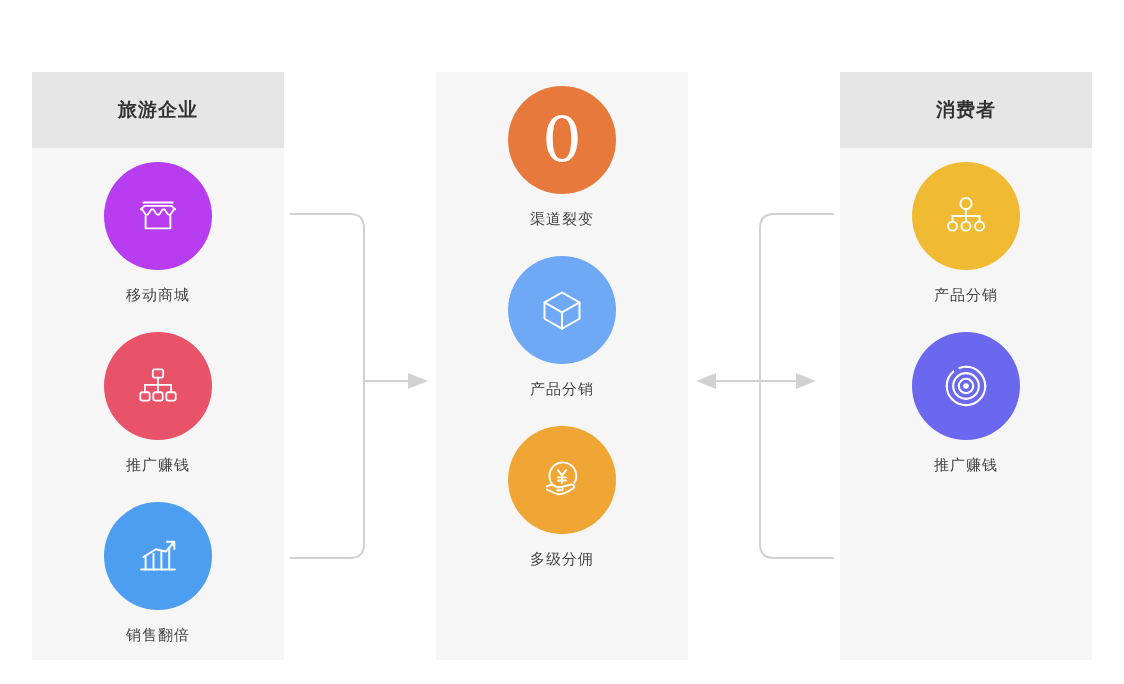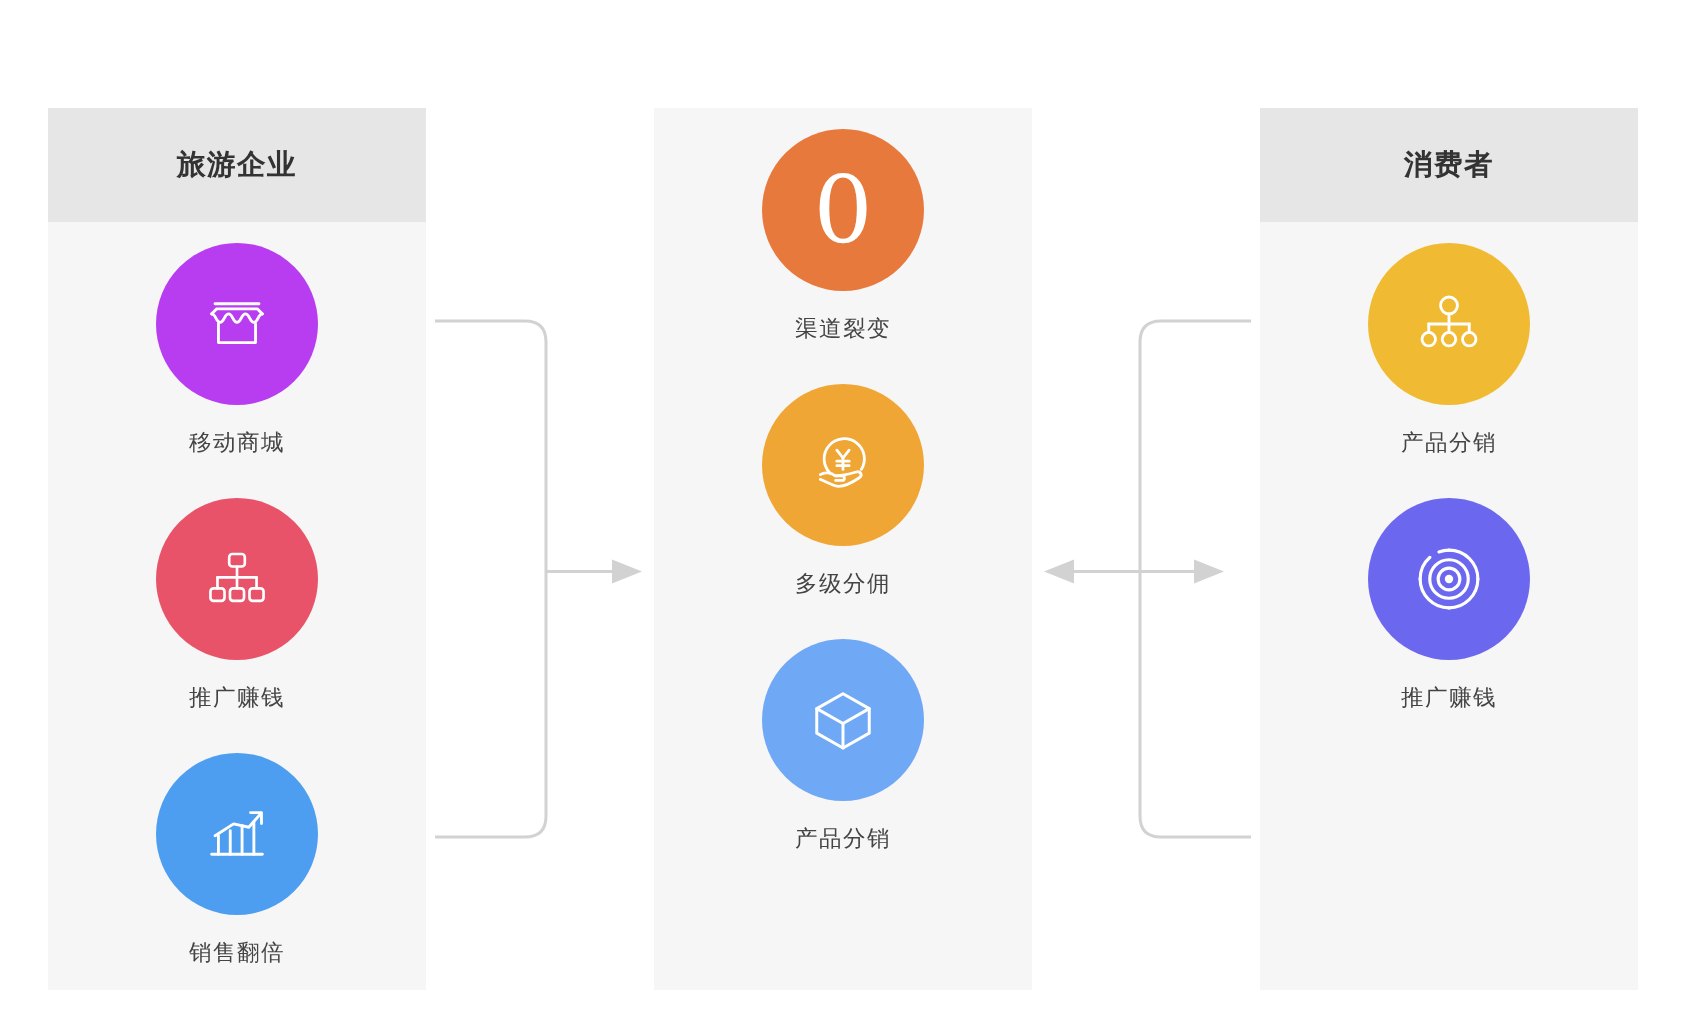--- a/index.html
+++ b/index.html
@@ -162,47 +162,47 @@
     <div class="col-body">
 
       <div class="node">
         <div class="node-circle" style="background:#e8793c">
           <span class="node-zero">0</span>
         </div>
         <div class="node-label">渠道裂变</div>
       </div>
 
       <div class="node">
+        <div class="node-circle" style="background:#6fa8f5">
+          <span>
+            <svg width="56" height="56" viewBox="0 0 48 48" fill="none" stroke="#ffffff" stroke-width="1.7" stroke-linecap="round" stroke-linejoin="round">
+              <path d="M24 9 L39 17.5 L24 26 L9 17.5 Z"></path>
+              <path d="M9 17.5 L9 31.5 L24 40 L24 26"></path>
+              <path d="M39 17.5 L39 31.5 L24 40"></path>
+            </svg>
+          </span>
+        </div>
+        <div class="node-label">产品分销</div>
+      </div>
+
+      <div class="node">
         <div class="node-circle" style="background:#efa634">
           <span>
             <svg width="56" height="56" viewBox="0 0 48 48" fill="none" stroke="#ffffff" stroke-width="1.6" stroke-linecap="round" stroke-linejoin="round">
               <path d="M34.5 26.5 A11.5 11.5 0 1 0 16.5 28.5"></path>
               <path d="M20.5 15.5 L24 20 L27.5 15.5"></path>
               <line x1="24" y1="20" x2="24" y2="26.5"></line>
               <line x1="20.5" y1="21.8" x2="27.5" y2="21.8"></line>
               <line x1="20.5" y1="24.4" x2="27.5" y2="24.4"></line>
               <path d="M11 29.5 C14 27.6 17.5 28.6 19.6 30.2 L23.5 30.2 C25.2 30.2 25.2 32.8 23.5 32.8 L19.8 32.8"></path>
               <path d="M19.6 30.2 C23 30.2 28 29 31.5 28 C34 27.3 35.5 29.8 33.3 31.3 C29.5 33.9 25 36.2 21.5 36.2 C18.5 36.2 14.5 33.5 11 32.2"></path>
             </svg>
           </span>
         </div>
         <div class="node-label">多级分佣</div>
-      </div>
-
-      <div class="node">
-        <div class="node-circle" style="background:#6fa8f5">
-          <span>
-            <svg width="56" height="56" viewBox="0 0 48 48" fill="none" stroke="#ffffff" stroke-width="1.7" stroke-linecap="round" stroke-linejoin="round">
-              <path d="M24 9 L39 17.5 L24 26 L9 17.5 Z"></path>
-              <path d="M9 17.5 L9 31.5 L24 40 L24 26"></path>
-              <path d="M39 17.5 L39 31.5 L24 40"></path>
-            </svg>
-          </span>
-        </div>
-        <div class="node-label">产品分销</div>
       </div>
 
     </div>
   </div>
 
   <div class="column" id="col-2">
     <div class="col-header">
       <div class="col-header-title">消费者</div>
     </div>
     <div class="col-body">

